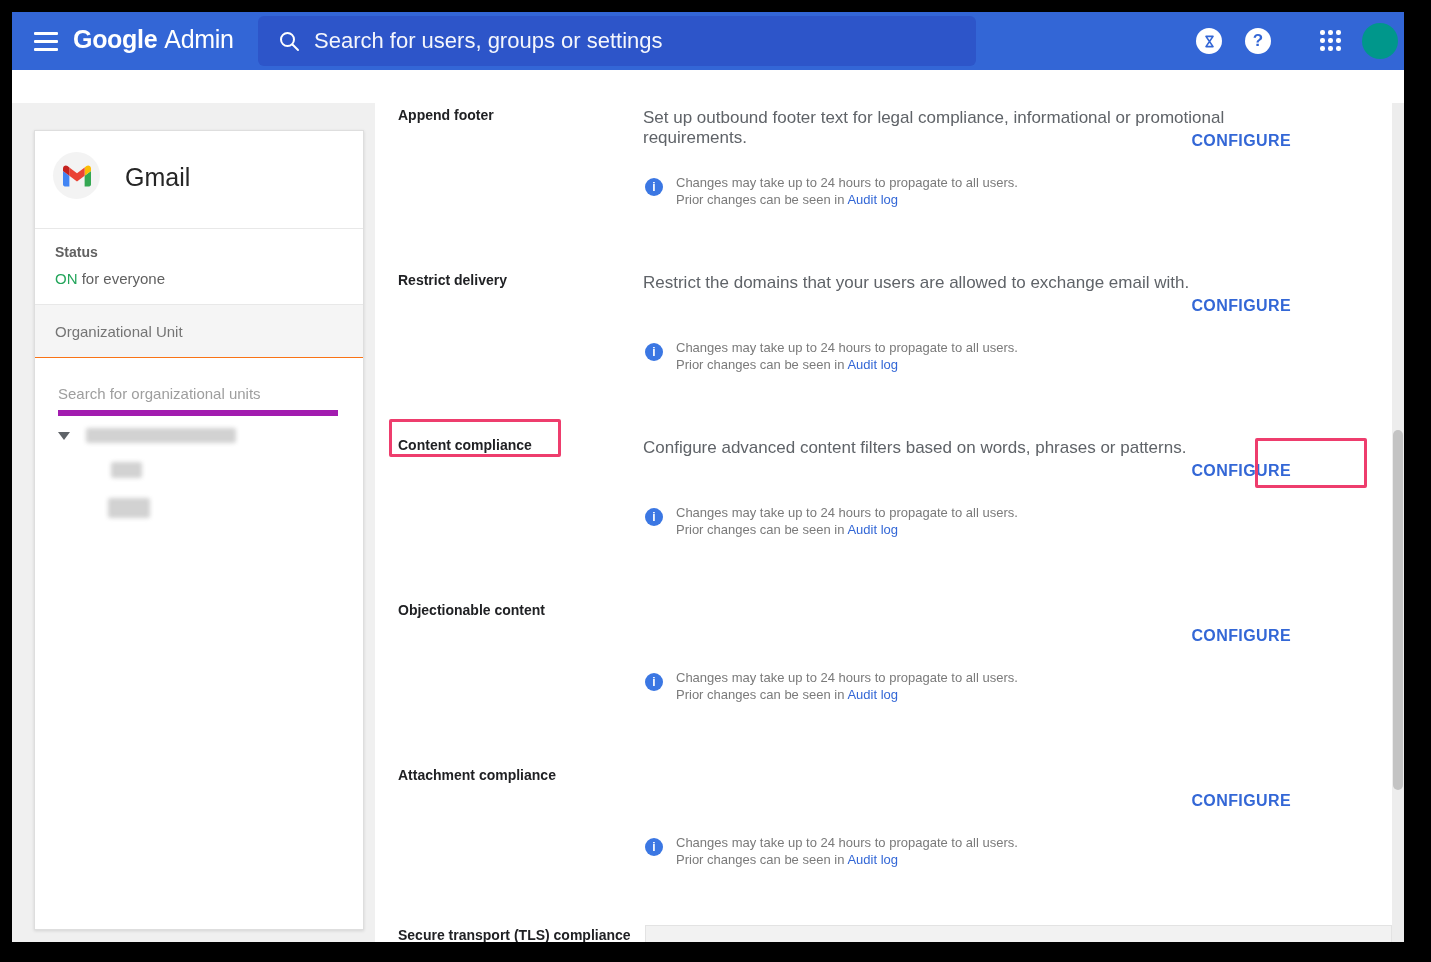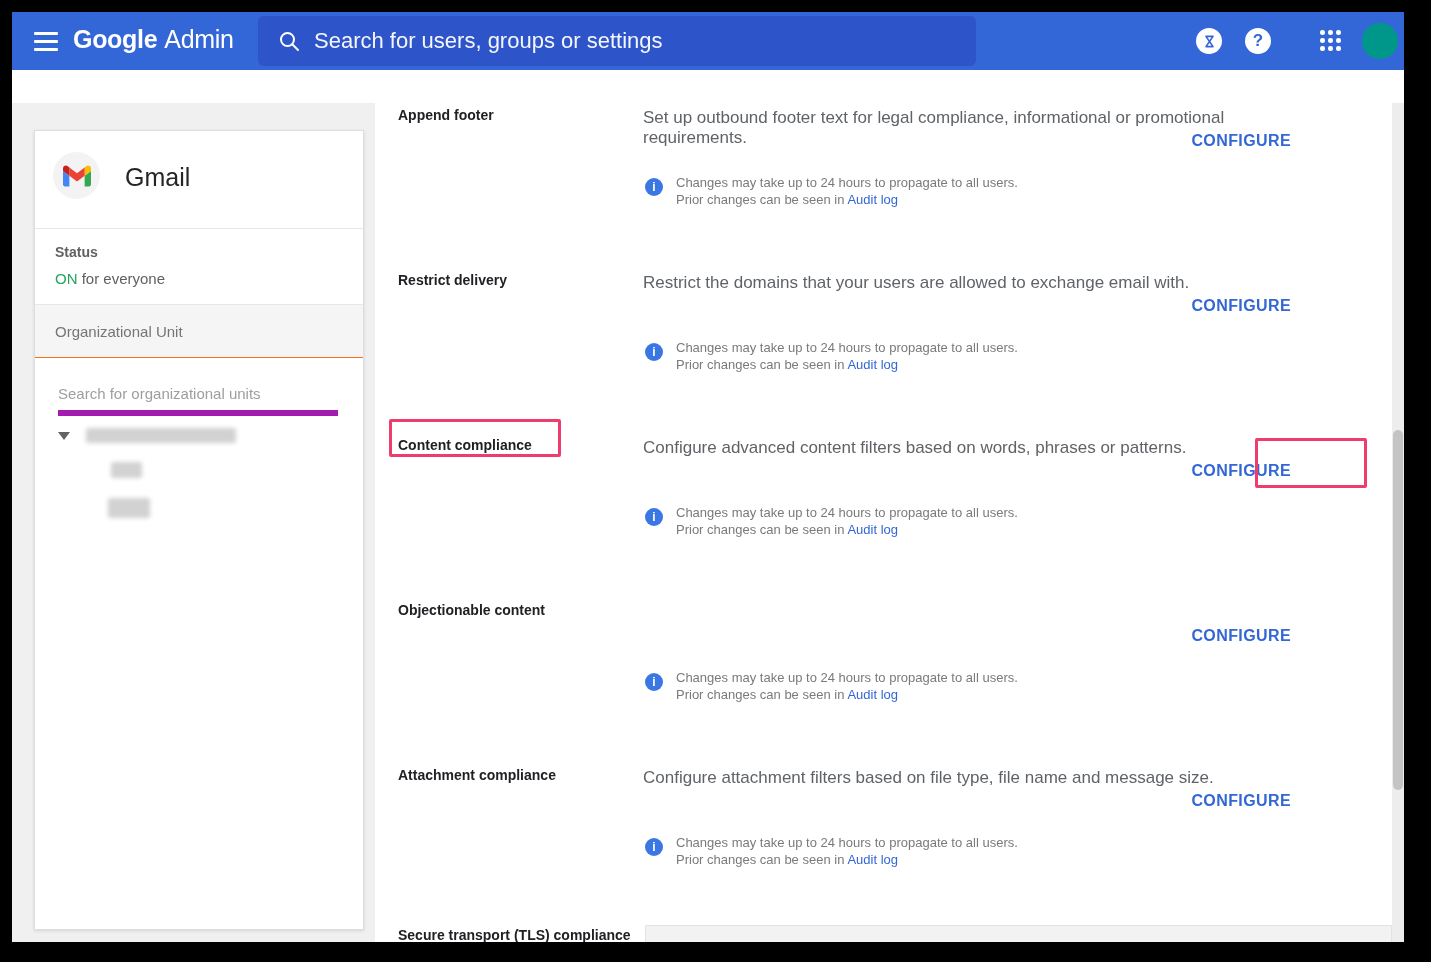--- a/index.html
+++ b/index.html
@@ -190,21 +190,20 @@
     <div class="srow-configure">CONFIGURE</div>
     <div class="info-icon">i</div>
     <div class="srow-note">
       <div>Changes may take up to 24 hours to propagate to all users.</div>
       <div><span>Prior changes can be seen in</span><span class="audit-link">Audit log</span></div>
     </div>
   </div>
 
   <div class="srow r4">
     <div class="srow-title">Attachment compliance</div>
-    <div class="srow-desc">Configure attachment filters based on file type, file name and message size.</div>
     <div class="srow-configure">CONFIGURE</div>
     <div class="info-icon">i</div>
     <div class="srow-note">
       <div>Changes may take up to 24 hours to propagate to all users.</div>
       <div><span>Prior changes can be seen in</span><span class="audit-link">Audit log</span></div>
     </div>
   </div>
 
   <div class="srow r5">
     <div class="tls-strip"></div>

